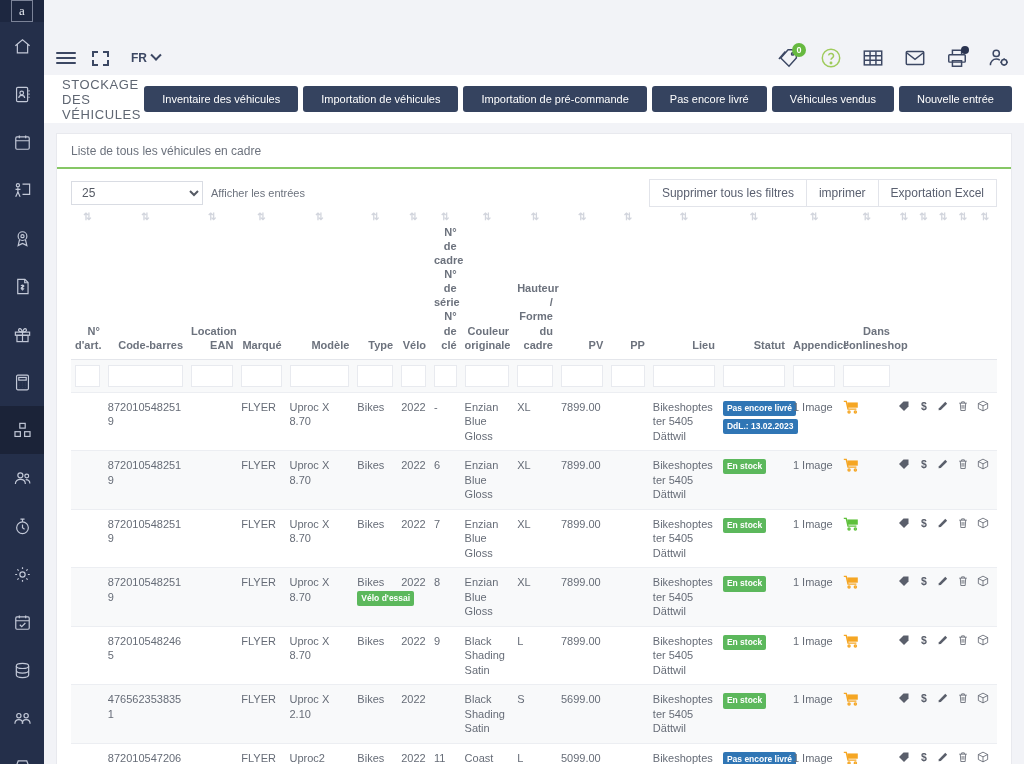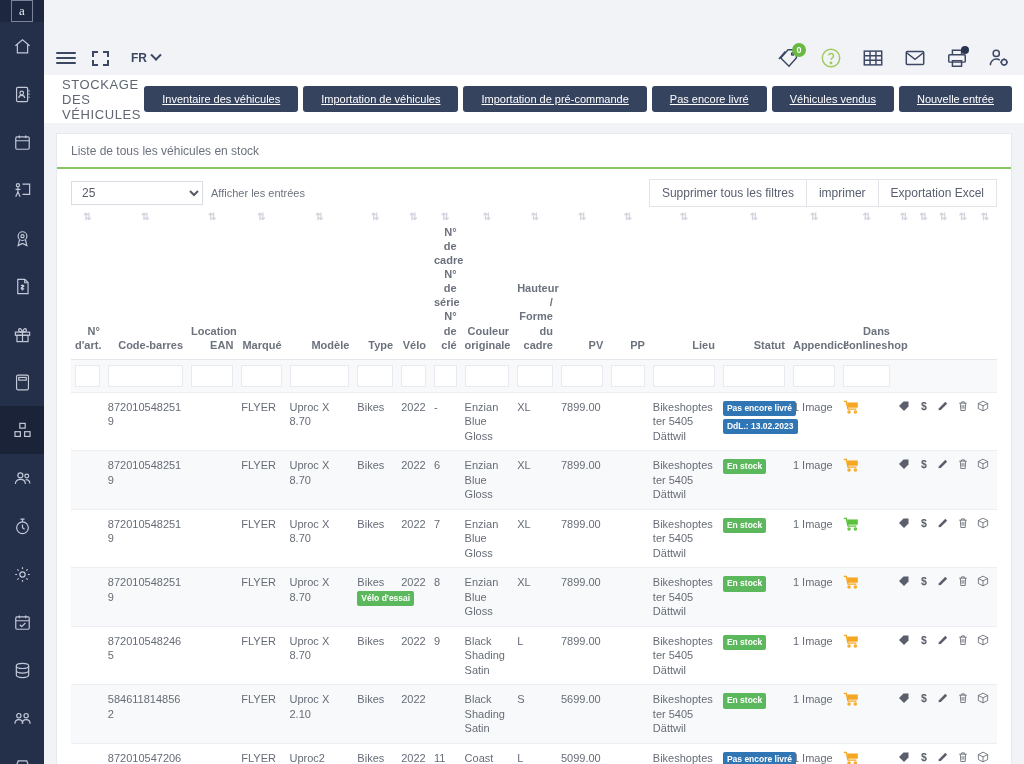--- a/index.html
+++ b/index.html
@@ -87,21 +87,21 @@
     display: flex; align-items: center;
     padding: 0 12px 0 18px;
   }
   .page-title {
     font-size: 13px; letter-spacing: .6px; color: #5d6madd; color: #5f6672;
     text-transform: uppercase;
   }
   .navbtns { margin-left: auto; display: flex; gap: 5px; }
   .navbtn {
     background: #35435f; color: #fff; font-size: 11px;
-    padding: 7px 18px; border-radius: 3px; cursor: pointer; white-space: nowrap; text-decoration: underline;
+    padding: 7px 18px; border-radius: 3px; cursor: pointer; white-space: nowrap;
   }
 
   
   .content { flex: 1; padding: 10px 12px 0 12px; overflow: hidden; }
   .card { background: #fff; border: 1px solid #e8e9ee; }
   .card-head {
     padding: 10px 14px 9px 14px; font-size: 12px; color: #6c727d;
     border-bottom: 2px solid #86c765;
   }
   .card-body { padding: 10px 14px 0 14px; }
@@ -369,21 +369,21 @@
           <div class="navbtn">Importation de véhicules</div>
           <div class="navbtn">Importation de pré-commande</div>
           <div class="navbtn">Pas encore livré</div>
           <div class="navbtn">Véhicules vendus</div>
           <div class="navbtn">Nouvelle entrée</div>
         </div>
     </div>
 
     <div class="content">
       <div class="card">
-        <div class="card-head">Liste de tous les véhicules en stock</div>
+        <div class="card-head">Liste de tous les véhicules en cadre</div>
         <div class="card-body">
 
           <div class="toolbar">
             <select class="len-select" id="len-select"><option value="10">10</option><option value="25" selected="">25</option><option value="50">50</option><option value="100">100</option></select>
             <span class="len-label">Afficher les entrées</span>
             <div class="tb-right" id="tb-right">
                 <button class="tb-btn">Supprimer tous les filtres</button>
                 <button class="tb-btn">imprimer</button>
                 <button class="tb-btn">Exportation Excel</button>
               </div>
@@ -775,21 +775,21 @@
                   <td class="ctr">
                     <span class="act outline">
                       <svg viewBox="0 0 24 24">
                         <path d="M12 2.3 L21.3 7 V17 L12 21.7 L2.7 17 V7 Z M2.7 7 L12 11.7 L21.3 7 M12 11.7 V21.7"></path>
                       </svg>
                     </span>
                   </td>
                 </tr>
                 <tr>
                   <td></td>
-                  <td>5846118148562</td>
+                  <td>4765623538351</td>
                   <td></td>
                   <td>FLYER</td>
                   <td>Uproc X 2.10</td>
                   <td><span>Bikes</span></td>
                   <td>2022</td>
                   <td></td>
                   <td>Black Shading Satin</td>
                   <td>S</td>
                   <td>5699.00</td>
                   <td></td>

